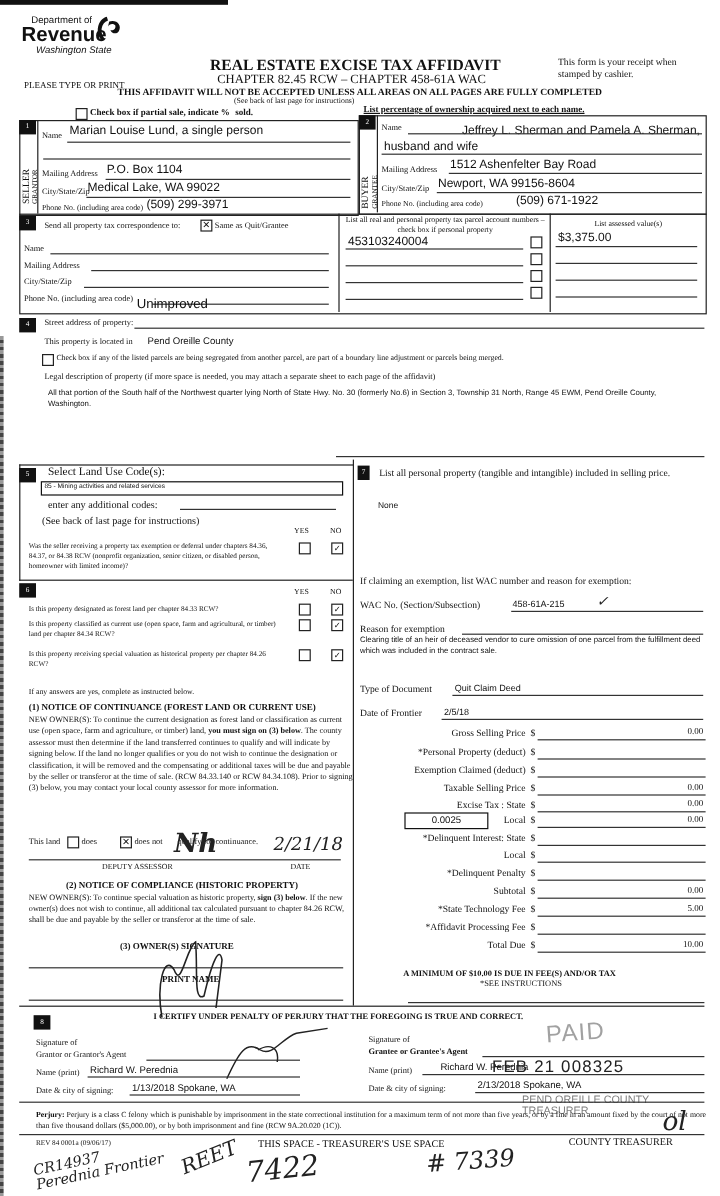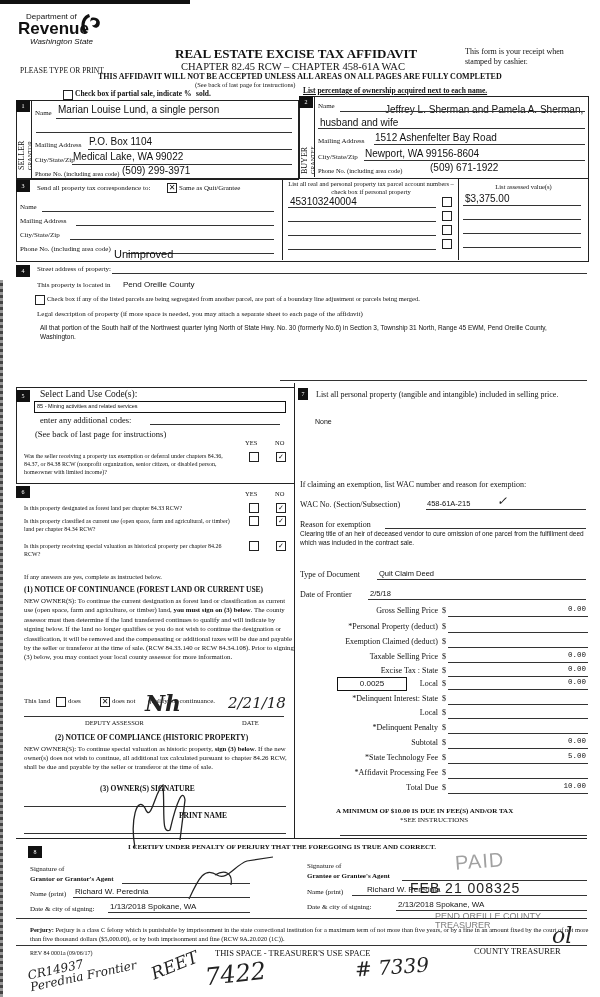--- a/index.html
+++ b/index.html
@@ -20,21 +20,21 @@
   .num{position:absolute;background:#111;color:#fff;font-size:6px;width:14px;height:12px;text-align:center;line-height:12px;}
   .label{font-size:7px;}
   .val{font-family:"Liberation Sans",sans-serif;font-size:10px;}
   .line{position:absolute;height:0;border-bottom:1px solid #333;}
   .cb{position:absolute;width:8px;height:8px;border:1px solid #222;background:#fff;font-size:8px;line-height:8px;text-align:center;font-family:"DejaVu Sans",sans-serif;}
   .vert{position:absolute;writing-mode:vertical-rl;transform:rotate(180deg);font-size:8px;line-height:8px;}
   .fin-row{position:absolute;left:300px;width:288px;height:12px;font-size:8px;}
   .fin-row .lbl{position:absolute;right:150px;white-space:nowrap;}
   .fin-row .dol{position:absolute;left:142px;}
   .fin-row .ul{position:absolute;left:148px;right:0;top:10px;border-bottom:1px solid #333;}
-  .fin-row .amt{position:absolute;right:2px;top:-1px;font-family:Liberation Mono, monospace;font-size:7.5px;}
+  .fin-row .amt{position:absolute;right:2px;top:-1px;font-family:Liberation Serif, serif;font-size:7.5px;}
   .hand{font-family:"DejaVu Serif",serif;font-style:italic;color:#222;}
 </style>
 </head>
 <body>
 
 <div class="topbar"></div>
 <div class="leftedge"></div>
 
 <div class="abs" style="left:18px;top:12px;">
   <div class="logo-dept" style="margin-left:8px;">Department of</div>
@@ -177,21 +177,21 @@
 <div class="abs" style="left:148px;top:697px;font-size:7px;">qualify for continuance.</div>
 <div class="abs hand" style="left:145px;top:690px;font-size:22px;font-weight:bold;">Nh</div>
 <div class="abs hand" style="left:228px;top:694px;font-size:15px;">2/21/18</div>
 <div class="line" style="left:24px;top:716px;width:260px;"></div>
 <div class="abs" style="left:85px;top:719px;font-size:6.5px;">DEPUTY ASSESSOR</div>
 <div class="abs" style="left:242px;top:719px;font-size:6.5px;">DATE</div>
 <div class="abs" style="left:55px;top:733px;font-size:7.5px;font-weight:bold;">(2) NOTICE OF COMPLIANCE (HISTORIC PROPERTY)</div>
 <div class="abs" style="left:24px;top:744px;width:268px;font-size:6.8px;line-height:9px;"><span>NEW OWNER(S): To continue special valuation as historic property,</span> <b>sign (3) below</b><span>. If the new owner(s) does not wish to continue, all additional tax calculated pursuant to chapter 84.26 RCW, shall be due and payable by the seller or transferor at the time of sale.</span></div>
 <div class="abs" style="left:100px;top:784px;font-size:7.5px;font-weight:bold;">(3)  OWNER(S) SIGNATURE</div>
 <div class="line" style="left:24px;top:806px;width:262px;"></div>
-<div class="abs" style="left:135px;top:811px;font-size:7.5px;font-weight:bold;margin-left:44px;">PRINT NAME</div>
+<div class="abs" style="left:135px;top:811px;font-size:7.5px;font-weight:bold;">PRINT NAME</div>
 <div class="line" style="left:24px;top:833px;width:262px;"></div>
 <svg class="abs" style="left:125px;top:780px;" width="70" height="70">
   <path d="M10 68 C5 40 12 15 20 28 C26 45 30 10 38 5 C40 30 36 55 45 50 C52 20 58 8 60 20 L55 60" fill="none" stroke="#222" stroke-width="1.3"></path>
 </svg>
 
 <div class="abs" style="left:294px;top:383px;width:0;height:455px;border-left:1px solid #222;"></div>
 <div class="num" style="left:298px;top:388px;width:10px;">7</div>
 <div class="abs" style="left:312px;top:388px;width:275px;font-size:8px;line-height:14px;text-indent:4px;">List all  personal property (tangible and intangible) included in selling price.</div>
 <div class="abs sans" style="left:315px;top:418px;font-size:7px;">None</div>
 
@@ -291,21 +291,21 @@
     <span class="amt">10.00</span>
   </div>
 <div class="abs" style="left:336px;top:807px;font-size:7px;font-weight:bold;">A MINIMUM OF $10.00 IS DUE IN FEE(S) AND/OR TAX</div>
 <div class="abs" style="left:400px;top:816px;font-size:7px;">*SEE INSTRUCTIONS</div>
 <div class="line" style="left:340px;top:835px;width:247px;"></div>
 
 <div class="abs" style="left:16px;top:838px;width:571px;border-top:1px solid #222;"></div>
 <div class="num" style="left:28px;top:846px;">8</div>
 <div class="abs" style="left:128px;top:843px;font-size:7px;font-weight:bold;">I CERTIFY UNDER PENALTY OF PERJURY THAT THE FOREGOING IS TRUE AND CORRECT.</div>
 <div class="abs" style="left:30px;top:865px;font-size:7px;">Signature of</div>
-<div class="abs" style="left:30px;top:875px;font-size:7px;font-weight:bold;">Grantor or Grantor's Agent</div>
+<div class="abs" style="left:30px;top:875px;font-size:7px;font-weight:normal;">Grantor or Grantor's Agent</div>
 <div class="line" style="left:122px;top:883px;width:128px;"></div>
 <svg class="abs" style="left:185px;top:855px;" width="90" height="45">
   <path d="M4 44 C14 22 20 12 32 20 C42 26 50 10 62 6 L88 2 M30 20 C40 14 48 18 46 30" fill="none" stroke="#222" stroke-width="1.2"></path>
 </svg>
 <div class="abs" style="left:30px;top:890px;font-size:7px;">Name (print)</div>
 <div class="abs sans" style="left:75px;top:887px;font-size:8px;">Richard W. Perednia</div>
 <div class="line" style="left:73px;top:897px;width:177px;"></div>
 <div class="abs" style="left:30px;top:905px;font-size:7px;">Date &amp; city of signing:</div>
 <div class="abs sans" style="left:110px;top:902px;font-size:8px;">1/13/2018  Spokane, WA</div>
 <div class="line" style="left:108px;top:912px;width:142px;"></div>

